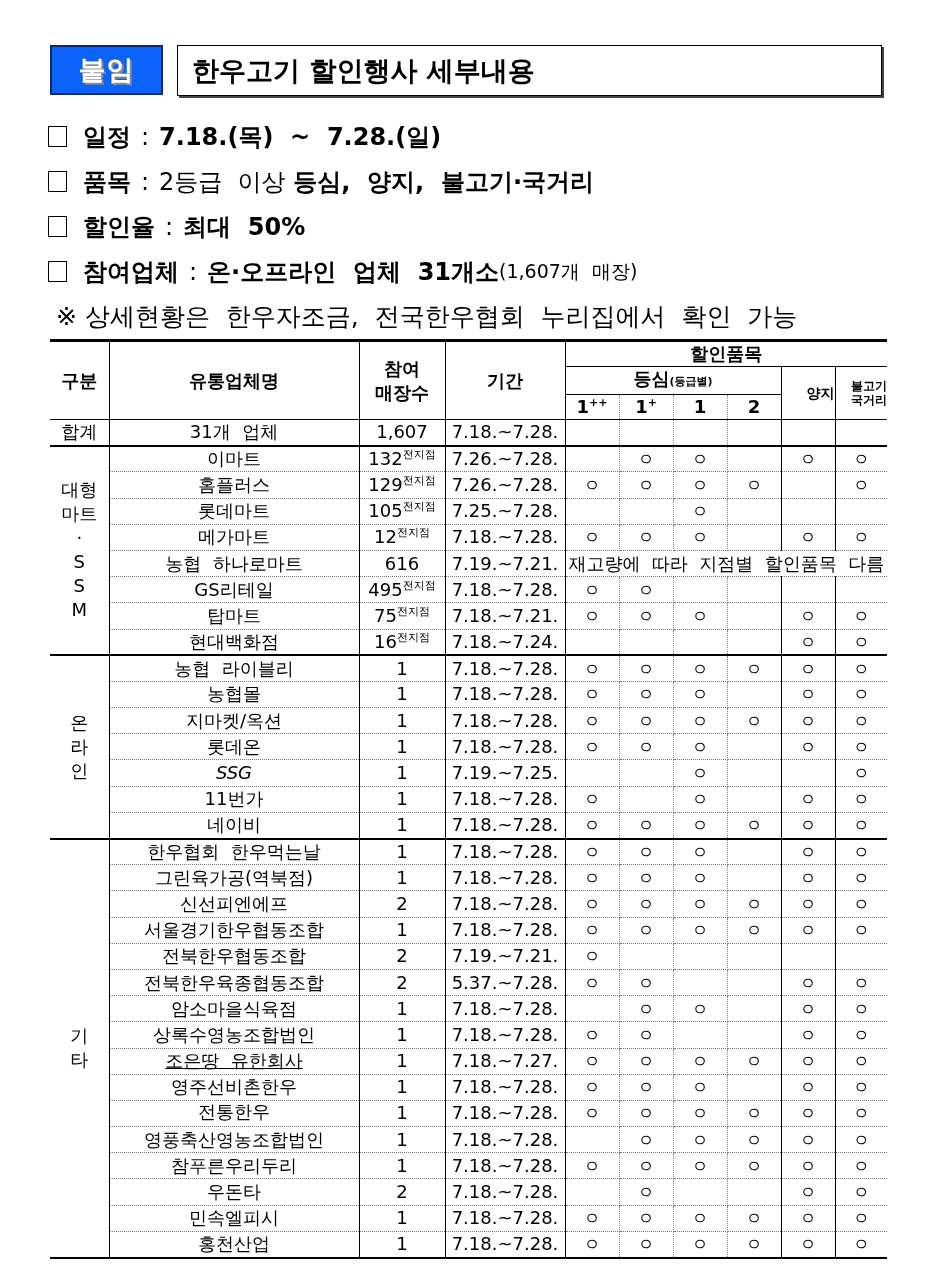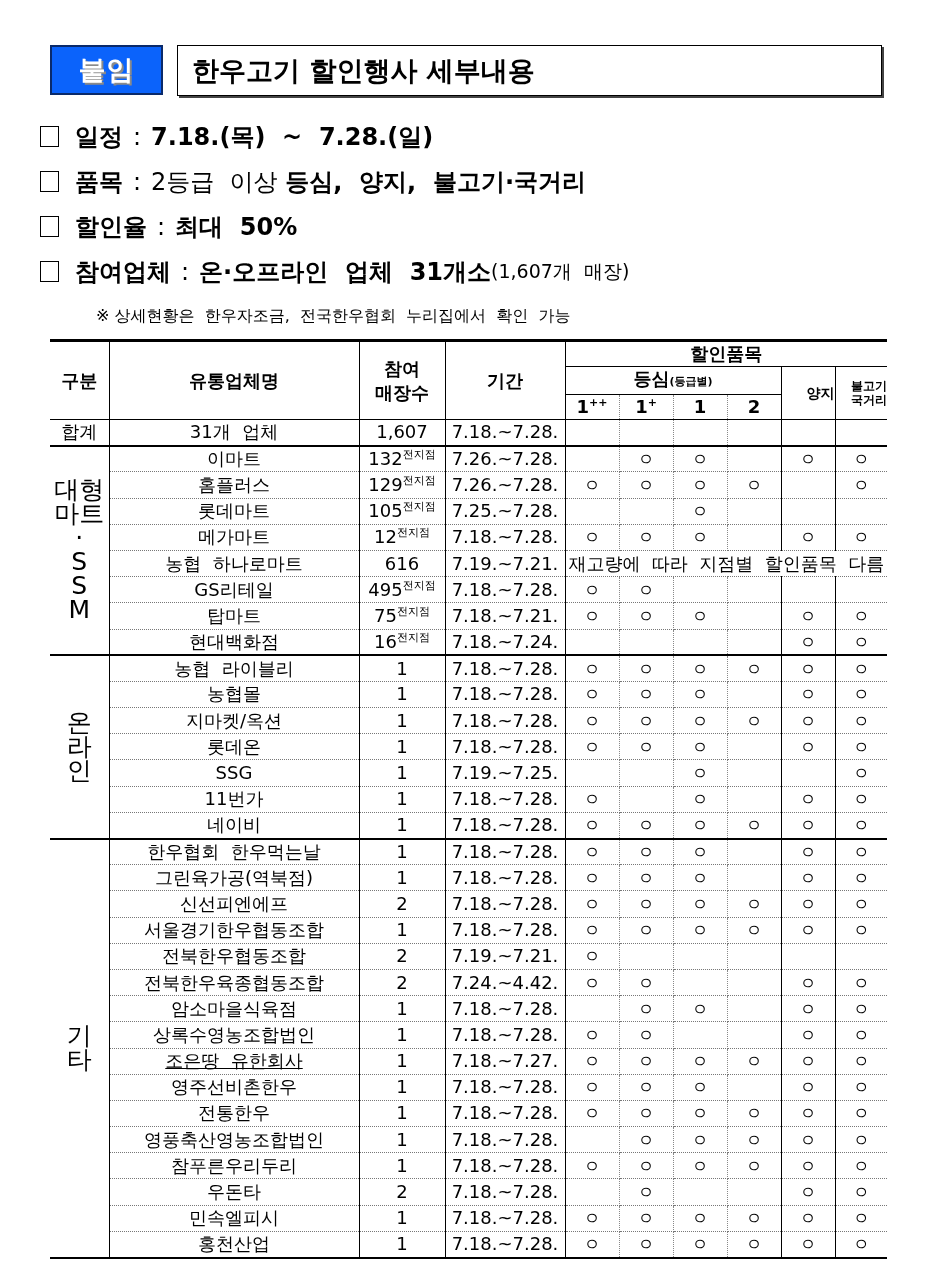--- a/index.html
+++ b/index.html
@@ -15,30 +15,30 @@
     color: #fff; font-weight: bold; font-size: 27px;
     display: flex; align-items: center; justify-content: center;
     text-shadow: 2px 2px 0 #8a8a8a; letter-spacing: 1px;
   }
   .title-box {
     position: absolute; left: 127px; top: 0; width: 705px; height: 51px;
     border: 1px solid #000; box-shadow: 2px 2px 0 #444;
     font-weight: bold; font-size: 27px;
     display: flex; align-items: center; padding-left: 14px;
   }
-  .bullets { position: absolute; left: 40px; top: 114px; width: 850px; }
+  .bullets { position: absolute; left: 48px; top: 114px; width: 850px; }
   .bullet { height: 45px; display: flex; align-items: center; font-size: 24px; white-space: nowrap; }
   .chk {
     display: inline-block; width: 19px; height: 21px; border: 1.5px solid #000;
     margin-right: 16px; flex: none;
   }
   .b { font-weight: bold; }
   .colon { margin: 0 10px; font-weight: normal; }
   .small { font-size: 19px; }
-  .note { font-size: 16px; padding-left: 8px; height: 44px; display: flex; align-items: center; white-space: nowrap; margin-left: 48px; }
+  .note { font-size: 25px; padding-left: 8px; height: 44px; display: flex; align-items: center; white-space: nowrap; }
 
   table.main {
     position: absolute; left: 50px; top: 339px; width: 837px;
     border-collapse: collapse; font-size: 18px; table-layout: fixed;
   }
   table.main td, table.main th {
     text-align: center; vertical-align: middle; padding: 0;
     border-left: 1px solid #000; border-right: 1px solid #000;
     border-top: 1px dotted #777; border-bottom: 1px dotted #777;
     height: 26.2px; line-height: 24px; white-space: nowrap; overflow: hidden;
@@ -50,21 +50,21 @@
   table.main td:last-child, table.main th:last-child { border-right: none; }
   table.main thead th { font-weight: bold; font-size: 18px; border-top: none; border-bottom: 1px solid #000; background: #fff; }
   table.main thead tr.h1 th { height: 26px; }
   table.main thead tr.h2 th { height: 23px; }
   table.main thead tr.h3 th { height: 24px; }
   table.main tr.top th { border-top: 3px solid #000; }
   .tiny { font-size: 11px; font-weight: bold; }
   .tiny2 { font-size: 12px; font-weight: bold; line-height: 14px; display: block; text-align: right; }
   .sup { font-size: 11px; vertical-align: super; line-height: 0; }
   tr.group-end td { border-bottom: 2px solid #000 !important; }
-  td.cat { font-size: 25px; line-height: 25px; white-space: normal !important; }
+  td.cat { font-size: 18px; line-height: 25px; white-space: normal !important; }
   td.ox { font-size: 17px; }
   td.merged-note { font-size: 18px; }
   table.main tr.total td { border-bottom: 2px solid #000; }
   table.main tbody tr:last-child td { border-bottom: 2px solid #000; }
 </style>
 </head>
 <body>
 
 <div class="header">
   <div class="badge">붙임</div>
@@ -280,21 +280,21 @@
         <td><span>1</span></td>
         <td>7.18.~7.28.</td>
         <td class="ox gcell gfirst">ㅇ</td>
         <td class="ox gcell">ㅇ</td>
         <td class="ox gcell">ㅇ</td>
         <td class="ox gcell glast"></td>
         <td class="ox">ㅇ</td>
         <td class="ox">ㅇ</td>
       </tr>
       <tr>
-        <td style="white-space: pre;">SSG</td>
+        <td style="white-space: pre; font-style: italic;">SSG</td>
         <td><span>1</span></td>
         <td>7.19.~7.25.</td>
         <td class="ox gcell gfirst"></td>
         <td class="ox gcell"></td>
         <td class="ox gcell">ㅇ</td>
         <td class="ox gcell glast"></td>
         <td class="ox"></td>
         <td class="ox">ㅇ</td>
       </tr>
       <tr>
@@ -371,21 +371,21 @@
         <td class="ox gcell gfirst">ㅇ</td>
         <td class="ox gcell"></td>
         <td class="ox gcell"></td>
         <td class="ox gcell glast"></td>
         <td class="ox"></td>
         <td class="ox"></td>
       </tr>
       <tr>
         <td style="white-space: pre;">전북한우육종협동조합</td>
         <td><span>2</span></td>
-        <td>7.24.~4.42.</td>
+        <td>5.37.~7.28.</td>
         <td class="ox gcell gfirst">ㅇ</td>
         <td class="ox gcell">ㅇ</td>
         <td class="ox gcell"></td>
         <td class="ox gcell glast"></td>
         <td class="ox">ㅇ</td>
         <td class="ox">ㅇ</td>
       </tr>
       <tr>
         <td style="white-space: pre;">암소마을식육점</td>
         <td><span>1</span></td>
@@ -424,21 +424,21 @@
         <td><span>1</span></td>
         <td>7.18.~7.28.</td>
         <td class="ox gcell gfirst">ㅇ</td>
         <td class="ox gcell">ㅇ</td>
         <td class="ox gcell">ㅇ</td>
         <td class="ox gcell glast"></td>
         <td class="ox">ㅇ</td>
         <td class="ox">ㅇ</td>
       </tr>
       <tr>
-        <td style="white-space: pre;">전통한우</td>
+        <td style="white-space: pre; font-family: Liberation Mono, monospace;">전통한우</td>
         <td><span>1</span></td>
         <td>7.18.~7.28.</td>
         <td class="ox gcell gfirst">ㅇ</td>
         <td class="ox gcell">ㅇ</td>
         <td class="ox gcell">ㅇ</td>
         <td class="ox gcell glast">ㅇ</td>
         <td class="ox">ㅇ</td>
         <td class="ox">ㅇ</td>
       </tr>
       <tr>

